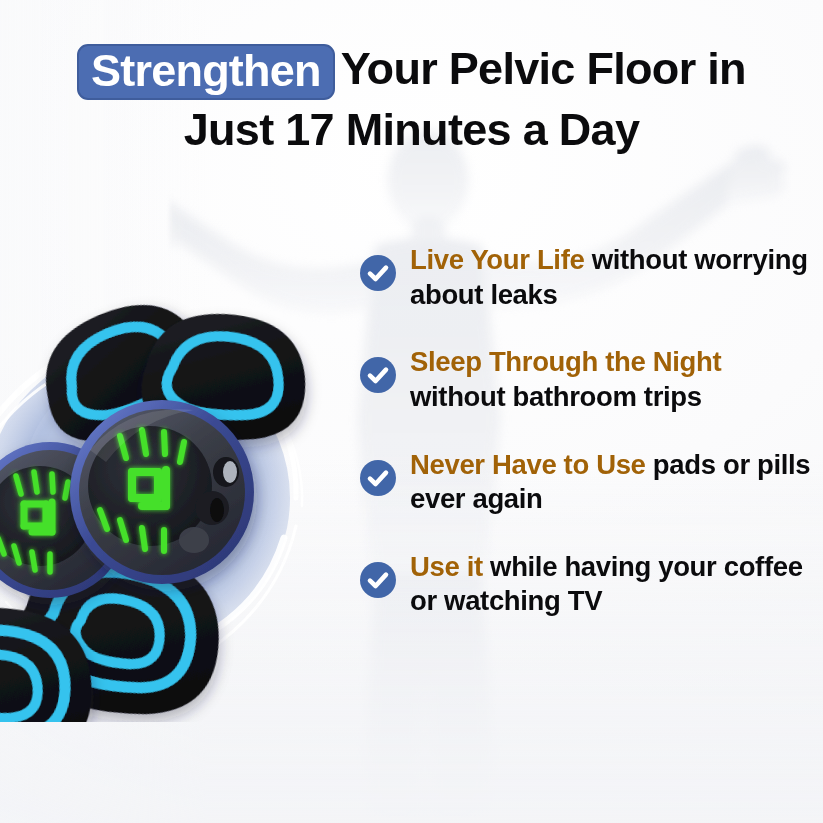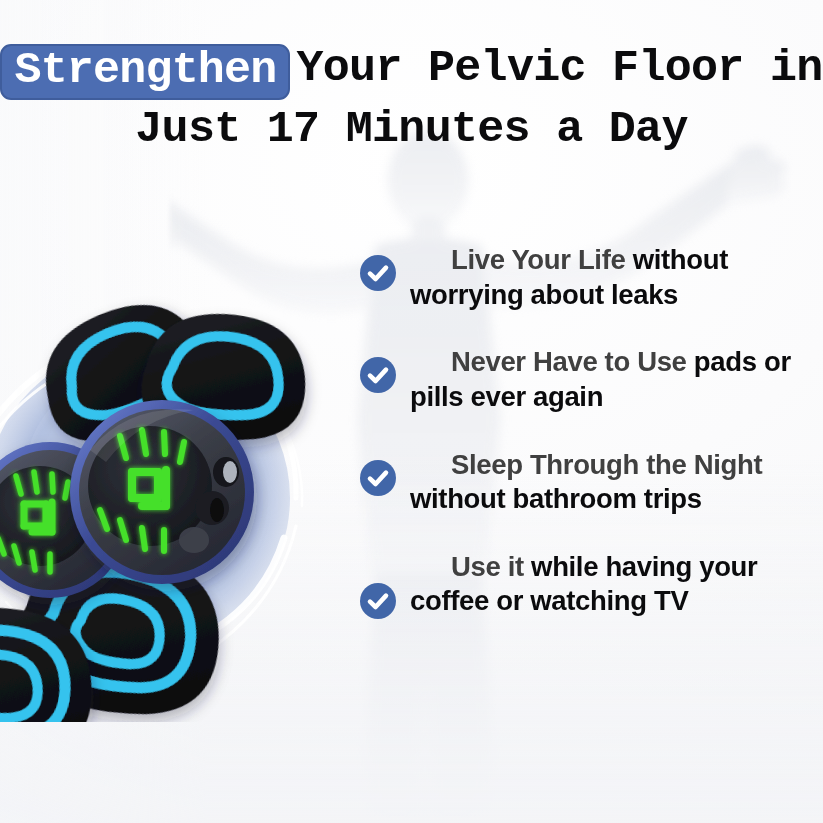--- a/index.html
+++ b/index.html
@@ -54,21 +54,20 @@
     line-height: 1.0;
     z-index: 6;
   }
   .hl-line {
     display: block;
     white-space: nowrap;
     font-size: 45px;
     font-weight: bold;
     letter-spacing: -0.7px;
     color: #0b0b0d;
-    font-family: Liberation Mono, monospace;
   }
   .hl-line.l1 { margin-bottom: 9px; }
   .hl-badge {
     display: inline-block;
     background: #4c6db2;
     color: #ffffff;
     border: 2px solid #3f5d9c;
     border-radius: 11px;
     padding: 2px 12px 5px 12px;
     margin-right: 6px;
@@ -83,37 +82,37 @@
     left: 360px;
     top: 243px;
     width: 455px;
     z-index: 6;
   }
   .benefit-row {
     display: flex;
     align-items: flex-start;
     margin-bottom: 33px;
   }
-  .benefit-row:last-child { margin-bottom: 0; align-items: flex-end; }
+  .benefit-row:last-child { margin-bottom: 0; }
   .check-icon {
     flex: 0 0 auto;
     width: 36px;
     height: 36px;
     margin-top: 12px;
     margin-right: 14px;
   }
   .check-icon svg { width: 100%; height: 100%; display: block; }
   .benefit-text {
     font-size: 27.5px;
     font-weight: bold;
     line-height: 1.26;
     color: #0b0b0d;
     letter-spacing: -0.35px;
   }
-  .hi { color: #404040; margin-left: 41px; }
+  .hi { color: #a16207; }
 
   
   .product {
     position: absolute;
     left: -38px;
     top: 292px;
     width: 360px;
     height: 430px;
     z-index: 4;
   }
@@ -330,31 +329,31 @@
       <span class="benefit-text"><span class="hi">Live Your Life</span><span> without worrying about leaks</span></span>
     </div>
 
     <div class="benefit-row">
       <span class="check-icon">
         <svg viewBox="0 0 36 36" xmlns="http://www.w3.org/2000/svg">
           <circle cx="18" cy="18" r="18" fill="#4166a8"></circle>
           <path d="M10 18.6 L15.6 24 L26 12.6" fill="none" stroke="#ffffff" stroke-width="4.6" stroke-linecap="round" stroke-linejoin="round"></path>
         </svg>
       </span>
-      <span class="benefit-text"><span class="hi">Never Have to Use</span><span> pads or pills ever again</span></span>
+      <span class="benefit-text"><span class="hi">Sleep Through the Night</span><span> without bathroom trips</span></span>
     </div>
 
     <div class="benefit-row">
       <span class="check-icon">
         <svg viewBox="0 0 36 36" xmlns="http://www.w3.org/2000/svg">
           <circle cx="18" cy="18" r="18" fill="#4166a8"></circle>
           <path d="M10 18.6 L15.6 24 L26 12.6" fill="none" stroke="#ffffff" stroke-width="4.6" stroke-linecap="round" stroke-linejoin="round"></path>
         </svg>
       </span>
-      <span class="benefit-text"><span class="hi">Sleep Through the Night</span><span> without bathroom trips</span></span>
+      <span class="benefit-text"><span class="hi">Never Have to Use</span><span> pads or pills ever again</span></span>
     </div>
 
     <div class="benefit-row">
       <span class="check-icon">
         <svg viewBox="0 0 36 36" xmlns="http://www.w3.org/2000/svg">
           <circle cx="18" cy="18" r="18" fill="#4166a8"></circle>
           <path d="M10 18.6 L15.6 24 L26 12.6" fill="none" stroke="#ffffff" stroke-width="4.6" stroke-linecap="round" stroke-linejoin="round"></path>
         </svg>
       </span>
       <span class="benefit-text"><span class="hi">Use it</span><span> while having your coffee or watching TV</span></span>

